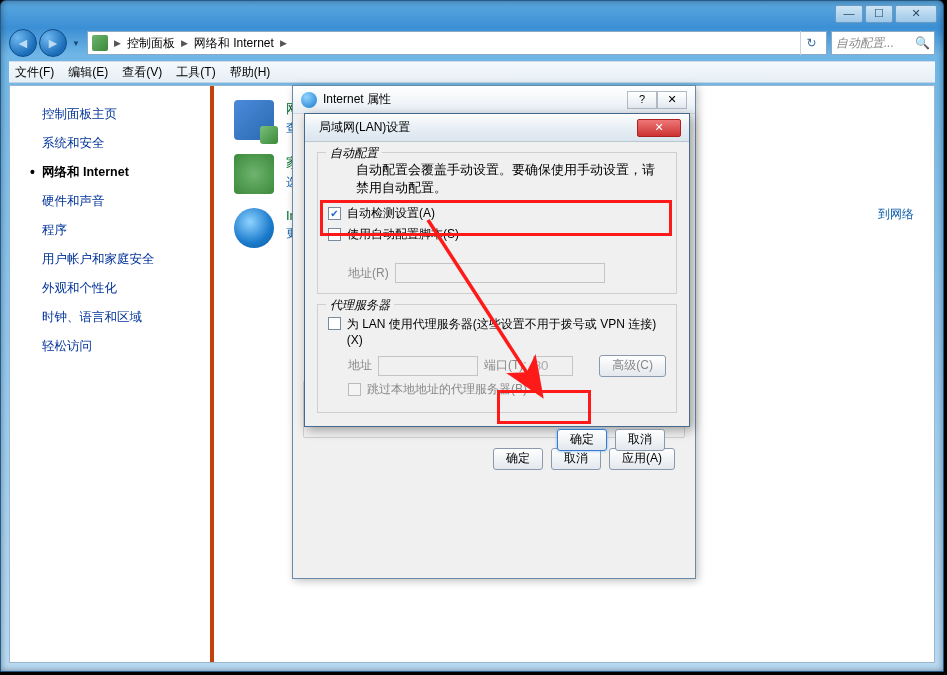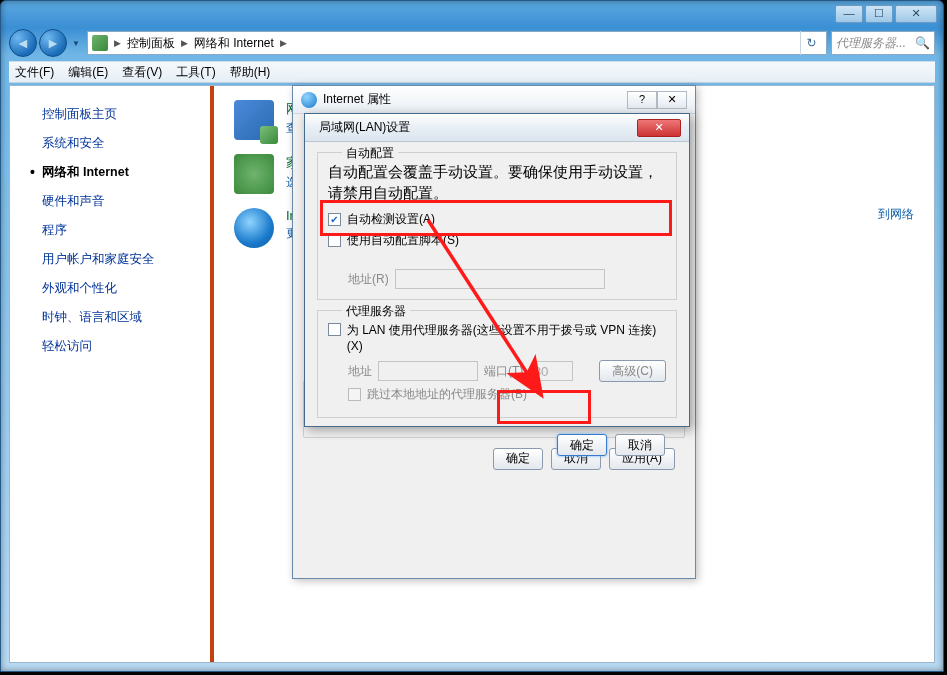--- a/index.html
+++ b/index.html
@@ -53,22 +53,22 @@
 .group-title { position: absolute; top: -8px; left: 8px; background: #f0f0f0; padding: 0 4px; font-size: 12px; }
 .btn { height: 22px; padding: 0 12px; background: linear-gradient(180deg,#fff,#e3e8ee); border: 1px solid #8a9aac; border-radius: 3px; font-size: 12px; cursor: default; }
 .dlg-btns { display: flex; justify-content: flex-end; gap: 8px; padding: 10px 10px 0; }
 
 
 .dlg-lan { position: absolute; left: 304px; top: 113px; width: 386px; height: 314px; background: #f0f0f0; border: 1px solid #466a8e; box-shadow: 3px 3px 10px rgba(0,0,0,.35); }
 .lan-head { height: 28px; background: linear-gradient(180deg,#fefefe 0%,#e8eff5 50%,#dbe5ee 100%); display: flex; align-items: center; padding: 0 8px; font-size: 12px; gap: 6px; border-bottom: 1px solid #b8c6d2; }
 .lan-head .close-x { margin-left: auto; width: 44px; height: 18px; background: linear-gradient(180deg,#e77,#c33); border: 1px solid #a22; border-radius: 2px; color: #fff; font-size: 11px; text-align: center; line-height: 15px; }
 .lan-body { padding: 10px 12px; font-size: 12px; }
 .lan-group { border: 1px solid #cfcfcf; padding: 8px 10px 10px; margin-bottom: 10px; position: relative; }
-.lan-group .gt { position: absolute; top: -8px; left: 24px; background: #f0f0f0; padding: 0 4px; }
-.desc { font-size: 15px; margin-bottom: 8px; line-height: 1.4; }
+.lan-group .gt { position: absolute; top: -8px; left: 8px; background: #f0f0f0; padding: 0 4px; font-style: italic; }
+.desc { font-size: 13px; margin-bottom: 8px; line-height: 1.4; margin-left: 28px; }
 .chk-row { display: flex; align-items: center; gap: 6px; margin: 4px 0; }
 .chk-row.disabled { color: #888; }
 .chk { width: 13px; height: 13px; border: 1px solid #7a8a9a; background: #fff; display: inline-flex; align-items: center; justify-content: center; font-size: 10px; color: #1a6acc; }
 .chk.disabled { border-color: #bbb; background: #f4f4f4; }
 .field-row { display: flex; align-items: center; gap: 6px; margin: 20px 0 0 20px; }
 .field-row input[type=text] { height: 20px; border: 1px solid #c4c4c4; background: #fff; padding: 0 4px; font-size: 12px; }
 .field-row.disabled input { background: #f0f0f0; color: #aaa; }
 .field-row.disabled { color: #888; }
 .proxy-row2 { display:flex; align-items:center; gap:6px; margin: 6px 0 0 20px; }
 .lan-btns { display: flex; justify-content: flex-end; gap: 8px; padding: 6px 12px 0; }
@@ -99,21 +99,21 @@
     <div class="breadcrumb">
       <span class="bc-icon"></span>
       <span class="bc-sep">▶</span>
       <span>控制面板</span>
       <span class="bc-sep">▶</span>
       <span>网络和 Internet</span>
       <span class="bc-sep">▶</span>
       <span class="bc-refresh">↻</span>
     </div>
     <div class="search-box">
-      <span>代理服务器...</span>
+      <span>自动配置...</span>
       <span class="sicon">🔍</span>
     </div>
   </div>
 
   <div class="menubar">
     <span>文件(F)</span>
     <span>编辑(E)</span>
     <span>查看(V)</span>
     <span>工具(T)</span>
     <span>帮助(H)</span>

